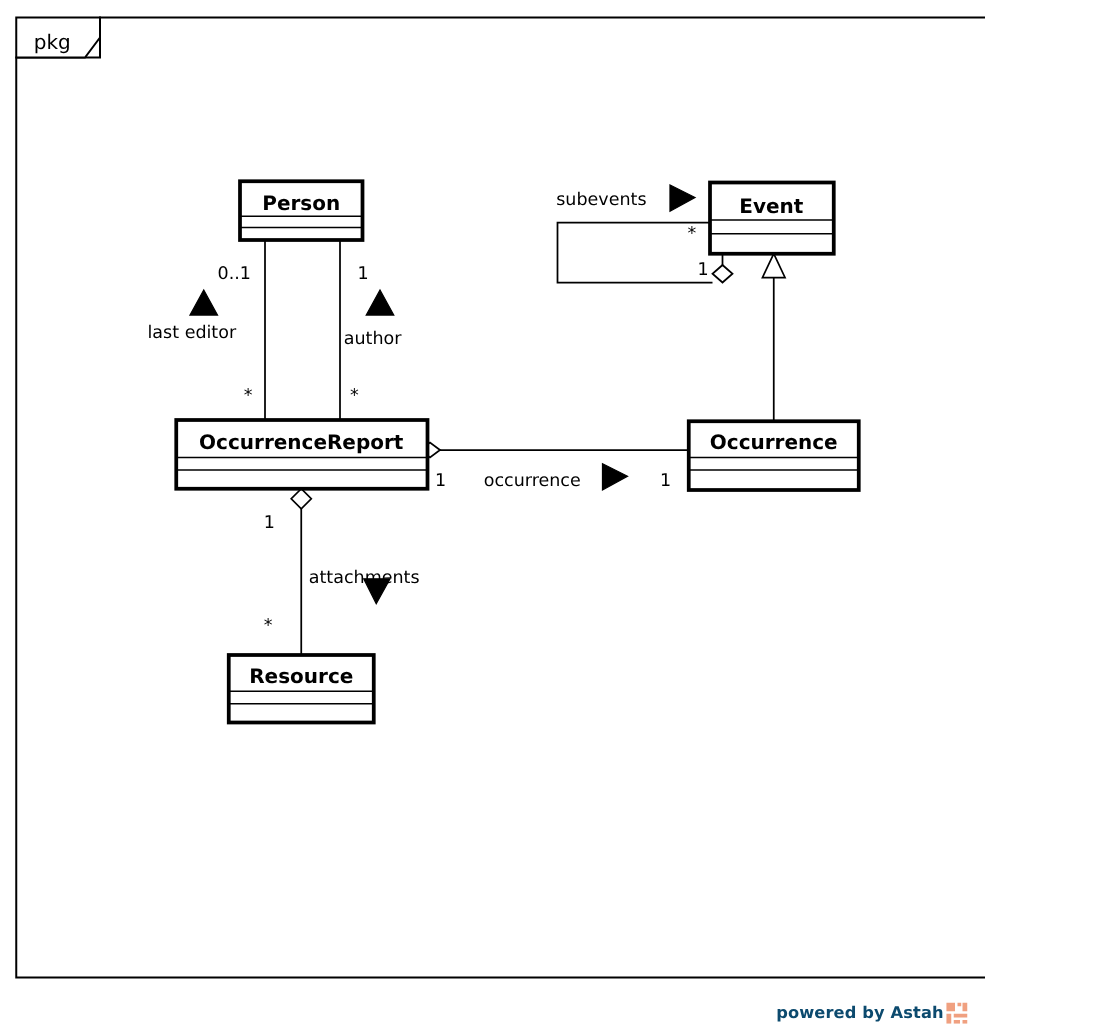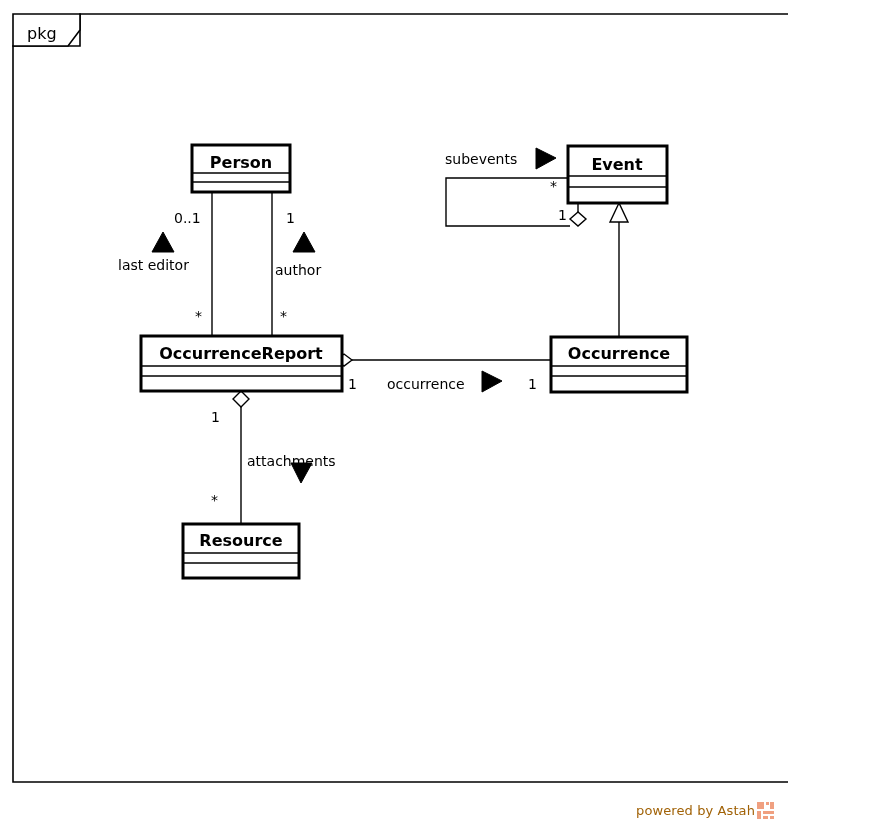--- a/index.html
+++ b/index.html
@@ -86,22 +86,22 @@
     right: 14px;
     bottom: 3px;
     display: flex;
     align-items: center;
     gap: 1px;
     user-select: none;
   }
   .watermark-text {
     font-family: "DejaVu Sans", sans-serif;
     font-size: 13px;
-    font-weight: normal;
-    color: #a16207;
+    font-weight: bold;
+    color: #0c4a6e;
     letter-spacing: 0.1px;
   }
   .watermark-logo {
     width: 17px;
     height: 17px;
     position: relative;
     margin-left: 1px;
   }
 </style>
 </head>

